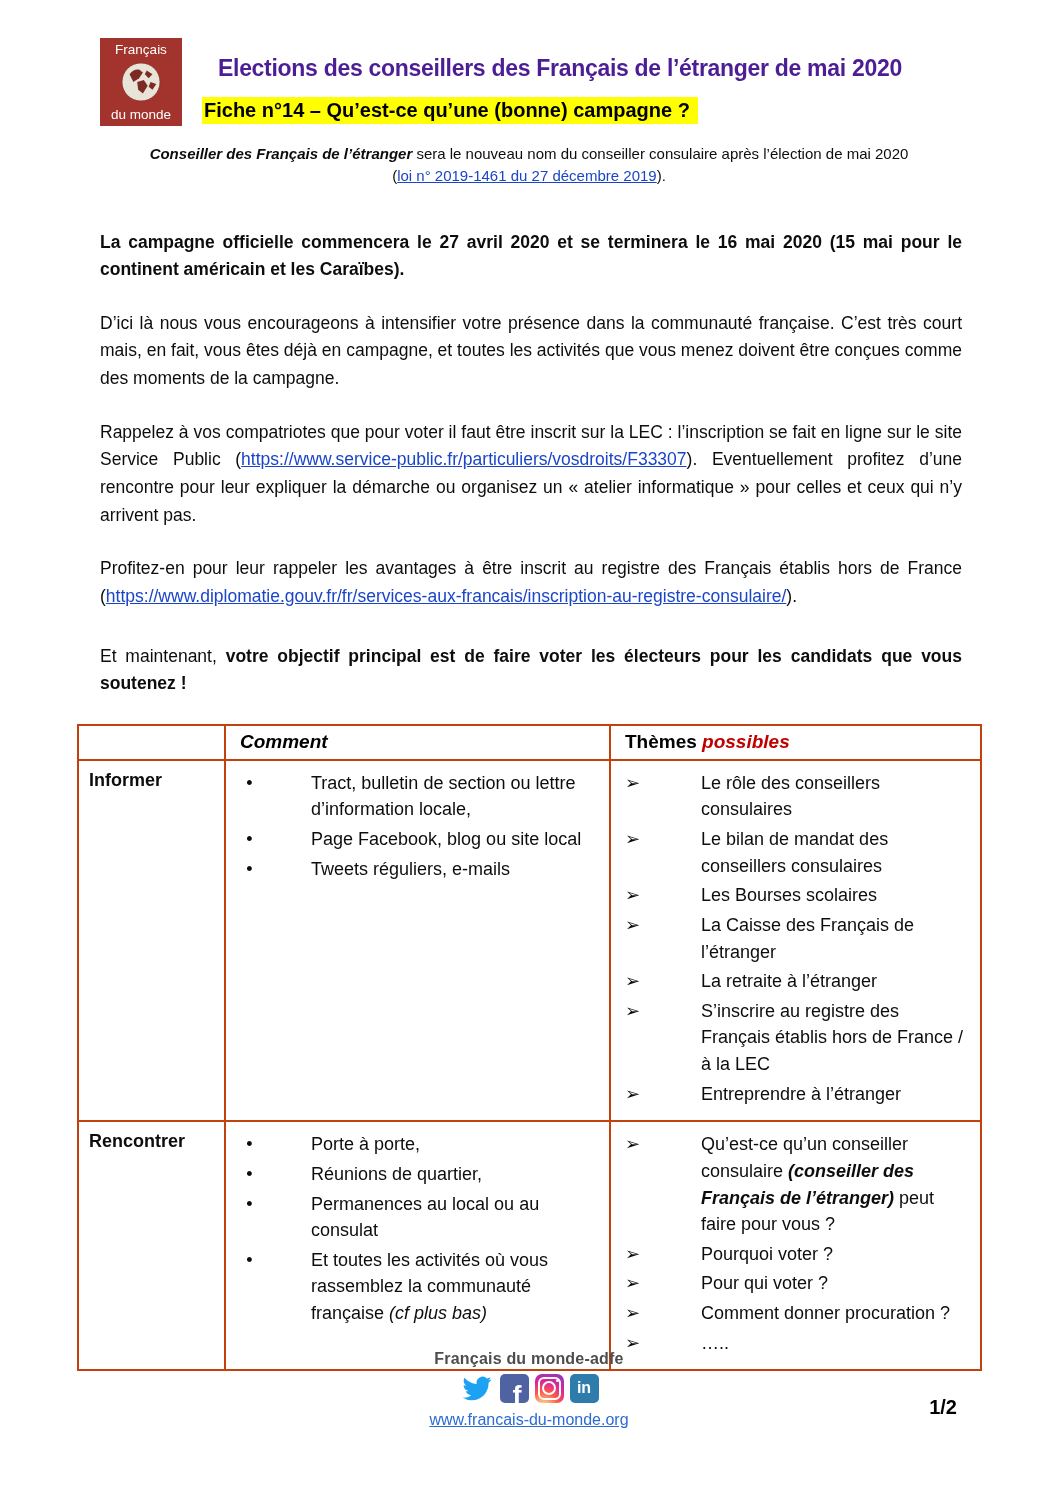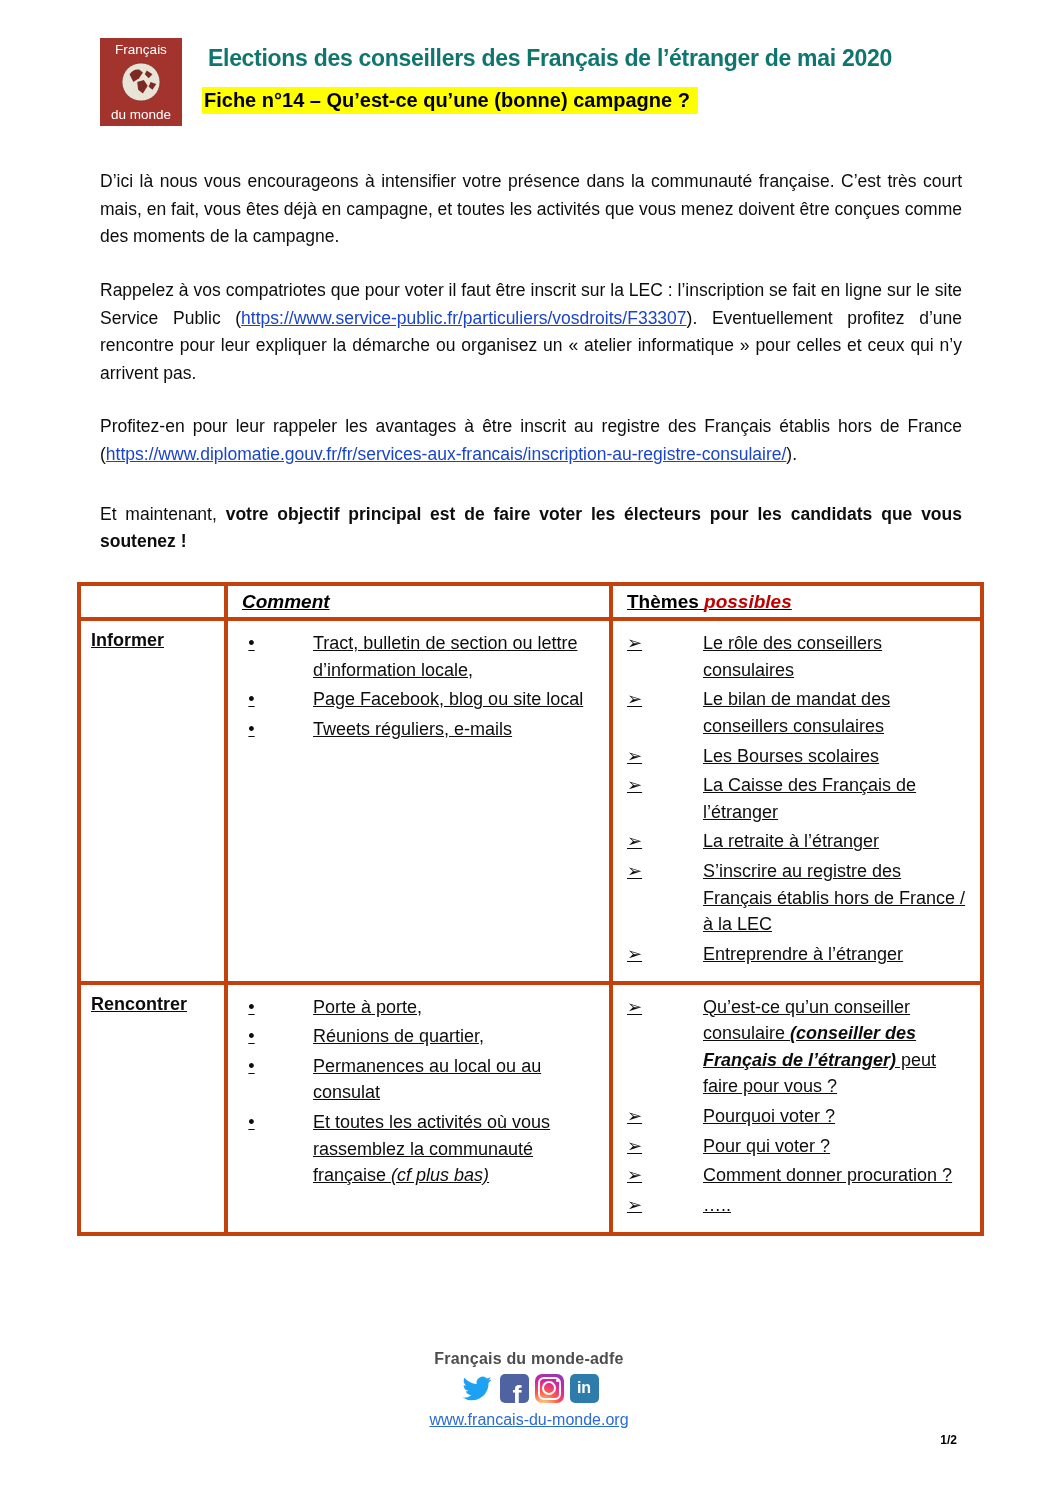--- a/index.html
+++ b/index.html
@@ -9,37 +9,37 @@
   }
   
   .header{display:flex;padding:38px 0 0 100px;}
   .logo{
     width:82px;height:88px;background:#a2332d;color:#ffffff;
     display:flex;flex-direction:column;align-items:center;justify-content:space-between;
     padding:5px 3px;box-sizing:border-box;flex:none;
   }
   .logo .lt{font-size:13.5px;line-height:1;}
   .header-text{margin-left:20px;padding-top:1px;}
-  .title{font-size:23px;font-weight:bold;letter-spacing:-0.3px;margin:6px;color:#0f766e;}
+  .title{font-size:23px;font-weight:bold;letter-spacing:-0.3px;margin:16px;color:#4c1d95;}
   .subtitle-line{margin:17px 0 0 0;}
   .hl{background:#ffff00;font-size:20px;font-weight:bold;color:#000;padding:2px 8px 3px 2px;}
   
   .note{text-align:center;font-size:15px;margin-top:17px;line-height:1.45;color:#0d0d0d;}
   .bi{font-weight:bold;font-style:italic;}
   a.doclink{color:#1b45c8;text-decoration:underline;cursor:pointer;}
   
   .content{margin:42px 96px 0 100px;}
   .para{font-size:17.5px;line-height:1.58;text-align:justify;margin:0 0 26px 0;color:#0d0d0d;}
   .p1{font-weight:bold;font-style:italic;}
   .p2{font-weight:bold;}
   .p6{margin-top:32px;}
   .b{font-weight:bold;}
   
   table.tbl{border-collapse:collapse;table-layout:fixed;margin:16px 0 0 77px;width:903px;}
-  .tbl th,.tbl td{border:4px solid #c2410c;box-sizing:border-box;text-decoration:underline;}
+  .tbl th,.tbl td{border:2px solid #c2410c;box-sizing:border-box;}
   .tbl thead th{height:35px;font-size:19px;text-align:left;vertical-align:middle;padding:2px 0 2px 14px;color:#000;}
   .redbi{color:#c00000;font-weight:bold;font-style:italic;}
   .tbl td{vertical-align:top;padding:9px 8px 10px 10px;font-size:18px;color:#0d0d0d;}
   .row-informer td{height:240px;}
   .row-rencontrer td{height:217px;}
   .rowlabel{font-weight:bold;color:#c00000;font-size:17px;padding-left:12px;}
   ul.blist{margin:0;padding:0;list-style:none;}
   ul.blist li{display:flex;margin-bottom:3px;line-height:1.48;}
   .mk{flex:none;width:27px;text-align:center;}
   .mk-arrow{flex:none;width:28px;text-align:left;padding-left:4px;}
@@ -54,21 +54,21 @@
   .tw svg{display:block;}
   .fb{width:29px;height:29px;background:#4f63a3;border-radius:5px;position:relative;overflow:hidden;display:flex;align-items:flex-end;justify-content:center;}
   .fb span{color:#fff;font-size:27px;font-weight:bold;line-height:1;margin-bottom:-7px;margin-left:6px;}
   .ig{width:29px;height:29px;border-radius:7px;position:relative;
       background:radial-gradient(circle at 28% 115%,#fdf497 0%,#fd5949 40%,#d6249f 68%,#8a3ab9 95%);}
   .ig .frame{position:absolute;top:3px;left:3px;right:3px;bottom:3px;border:2px solid #fff;border-radius:6px;}
   .ig .lens{position:absolute;top:50%;left:50%;width:10px;height:10px;transform:translate(-50%,-50%);border:2px solid #fff;border-radius:50%;}
   .ig .dot{position:absolute;top:5px;right:5px;width:3px;height:3px;background:#fff;border-radius:50%;}
   .lin{width:29px;height:29px;background:#2e7cab;border-radius:5px;color:#fff;display:flex;align-items:center;justify-content:center;font-weight:bold;font-size:16px;}
   .weblink{display:inline-block;margin-top:8px;font-size:16px;color:#2b6bd4;text-decoration:underline;cursor:pointer;}
-  .pagenum{position:absolute;top:1433px;right:101px;font-weight:bold;font-size:12px;color:#000;}
+  .pagenum{position:absolute;top:1396px;right:101px;font-weight:bold;font-size:20px;color:#000;}
 </style>
 </head>
 <body>
 
 <div class="page">
 
   <div class="header">
     <div class="logo">
       <div class="lt">Français</div>
       <svg viewBox="0 0 44 44" width="42" height="42">
@@ -82,22 +82,27 @@
       <div class="lt">du monde</div>
     </div>
     <div class="header-text">
       <h1 class="title">Elections des conseillers des Français de l’étranger de mai 2020</h1>
       <div class="subtitle-line">
         <span class="hl">Fiche n°14 – Qu’est-ce qu’une (bonne) campagne ?</span>
       </div>
     </div>
   </div>
 
+  <div class="note">
+    <span class="bi">Conseiller des Français de l’étranger</span><span> sera le nouveau nom du conseiller consulaire après l’élection de mai 2020</span><br>
+    <span>(</span><a class="doclink">loi n° 2019-1461 du 27 décembre 2019</a><span>).</span>
+  </div>
 
   <div class="content">
+    <p class="para p2">La campagne officielle commencera le 27 avril 2020 et se terminera le 16 mai 2020 (15 mai pour le continent américain et les Caraïbes).</p>
     <p class="para">D’ici là nous vous encourageons à intensifier votre présence dans la communauté française. C’est très court mais, en fait, vous êtes déjà en campagne, et toutes les activités que vous menez doivent être conçues comme des moments de la campagne.</p>
     <p class="para"><span>Rappelez à vos compatriotes que pour voter il faut être inscrit sur la LEC : l’inscription se fait en ligne sur le site Service Public (</span><a class="doclink">https://www.service-public.fr/particuliers/vosdroits/F33307</a><span>). Eventuellement profitez d’une rencontre pour leur expliquer la démarche ou organisez un « atelier informatique » pour celles et ceux qui n’y arrivent pas.</span></p>
     <p class="para"><span>Profitez-en pour leur rappeler les avantages à être inscrit au registre des Français établis hors de France (</span><a class="doclink">https://www.diplomatie.gouv.fr/fr/services-aux-francais/inscription-au-registre-consulaire/</a><span>).</span></p>
     <p class="para p6"><span>Et maintenant, </span><span class="b">votre objectif principal est de faire voter les électeurs pour les candidats que vous soutenez !</span></p>
   </div>
 
   <table class="tbl">
     <colgroup>
         <col style="width:147px">
         <col style="width:385px">

